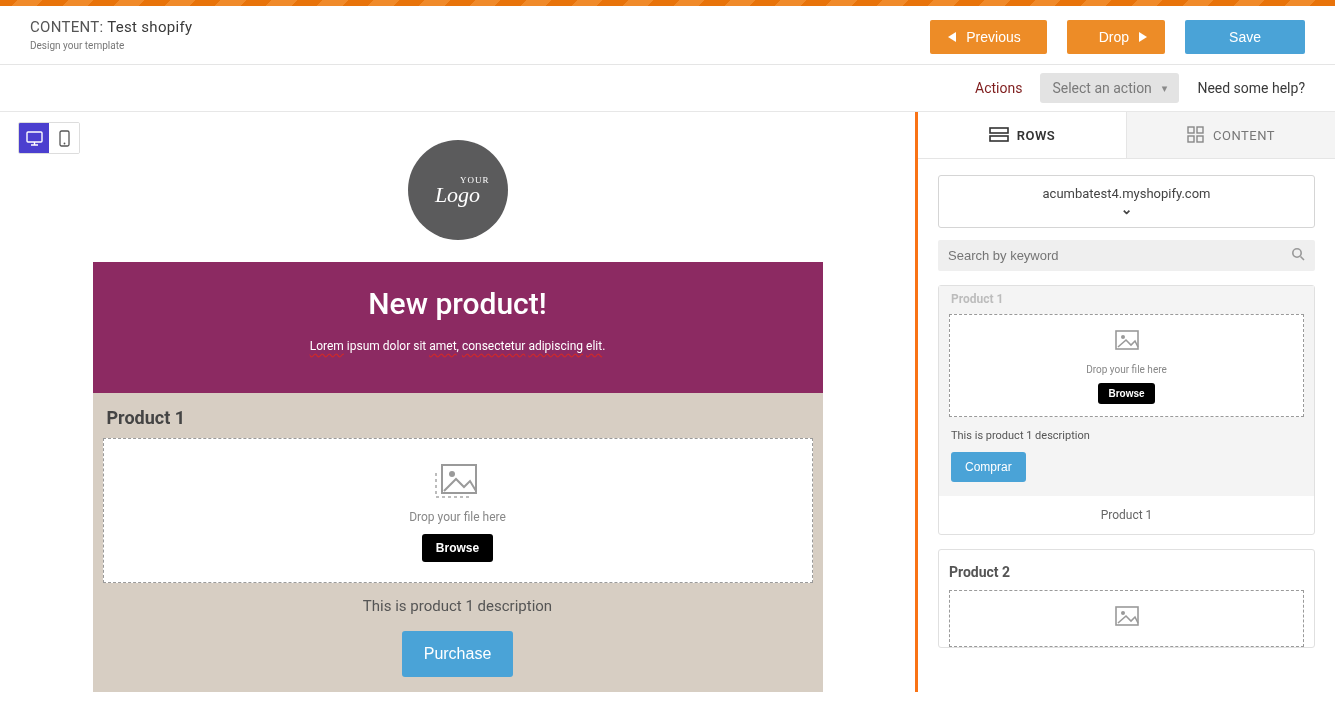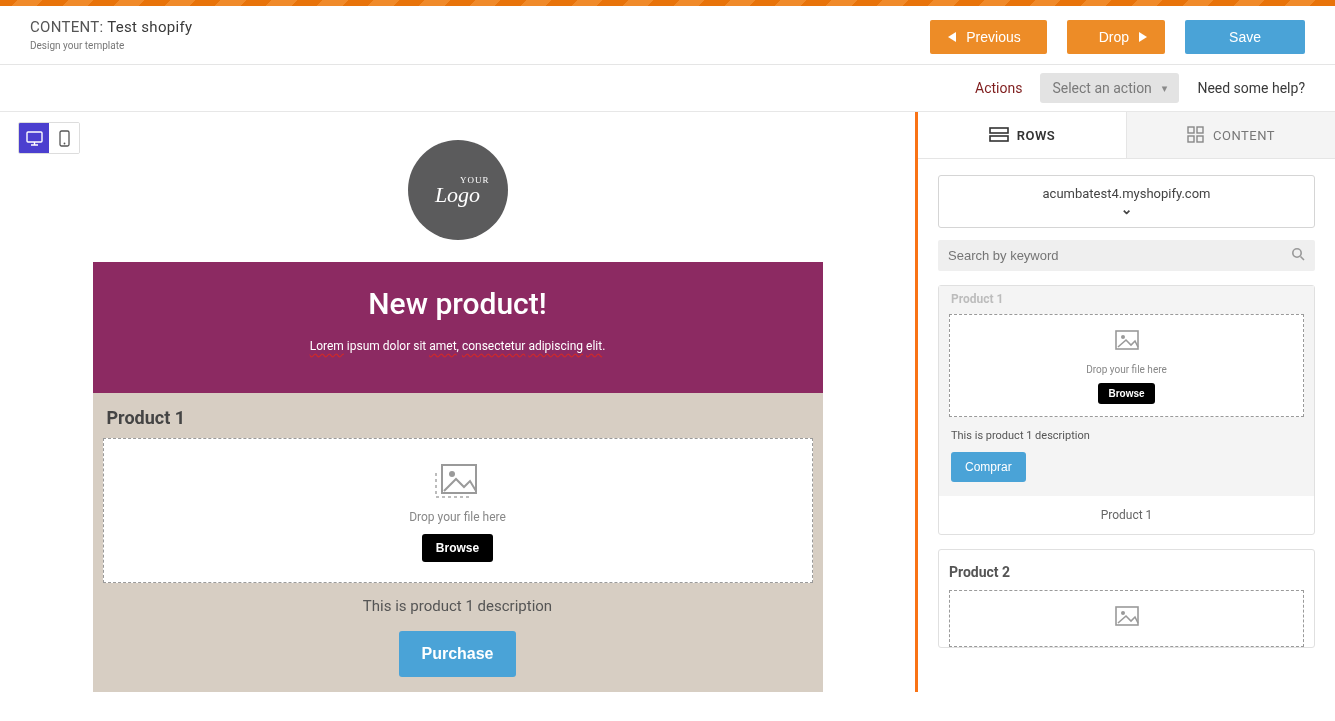--- a/index.html
+++ b/index.html
@@ -47,21 +47,21 @@
   .product-block { padding: 14px 10px 0 10px; }
   .product-block h3 { font-size: 18px; font-weight: 700; color: #444; margin-bottom: 10px; margin-left: 4px; }
   .dropzone { border: 1px dashed #9a9a9a; background: #fff; padding: 22px 10px 20px 10px; text-align: center; }
   .dropzone.small { padding: 14px 8px 12px 8px; }
   .img-ph { color: #9a9a9a; }
   .drop-txt { color: #888; font-size: 12px; margin-top: 6px; }
   .drop-txt.sm { font-size: 10px; }
   .browse { background: #000; color: #fff; font-size: 12px; font-weight: 700; border: none; padding: 7px 14px; border-radius: 3px; margin-top: 10px; cursor: pointer; }
   .browse.sm { font-size: 10px; padding: 5px 10px; margin-top: 8px; }
   .desc { text-align: center; color: #555; margin: 14px 0 16px 0; font-size: 15px; }
-  .purchase { display: block; margin: 0 auto; background: #4aa3d7; color: #fff; border: none; padding: 14px 22px; font-size: 16px; border-radius: 3px; cursor: pointer; font-weight: bold; }
+  .purchase { display: block; margin: 0 auto; background: #4aa3d7; color: #fff; border: none; padding: 14px 22px; font-size: 16px; border-radius: 3px; cursor: pointer; }
 
   
   .sidebar { width: 417px; display: flex; flex-direction: column; overflow: hidden; }
   .side-tabs { display: flex; border-bottom: 1px solid #e5e5e5; }
   .side-tab { flex: 1; text-align: center; padding: 14px 0; font-size: 13px; letter-spacing: .5px; color: #777; cursor: pointer; background: #f4f4f4; display:flex; align-items:center; justify-content:center; gap:8px; }
   .side-tab + .side-tab { border-left: 1px solid #e5e5e5; }
   .side-tab.active { background: #fff; color: #333; font-weight: 600; }
   .side-body { padding: 16px 20px; overflow: auto; flex: 1; }
   .store-select { border: 1px solid #d5d5d5; border-radius: 3px; padding: 10px 12px; font-size: 13px; color: #444; display: flex; justify-content: space-between; align-items: center; cursor: pointer; flex-direction: column; }
   .search-row { margin-top: 12px; background: #efefef; border-radius: 2px; display: flex; align-items: center; padding: 7px 10px; }

